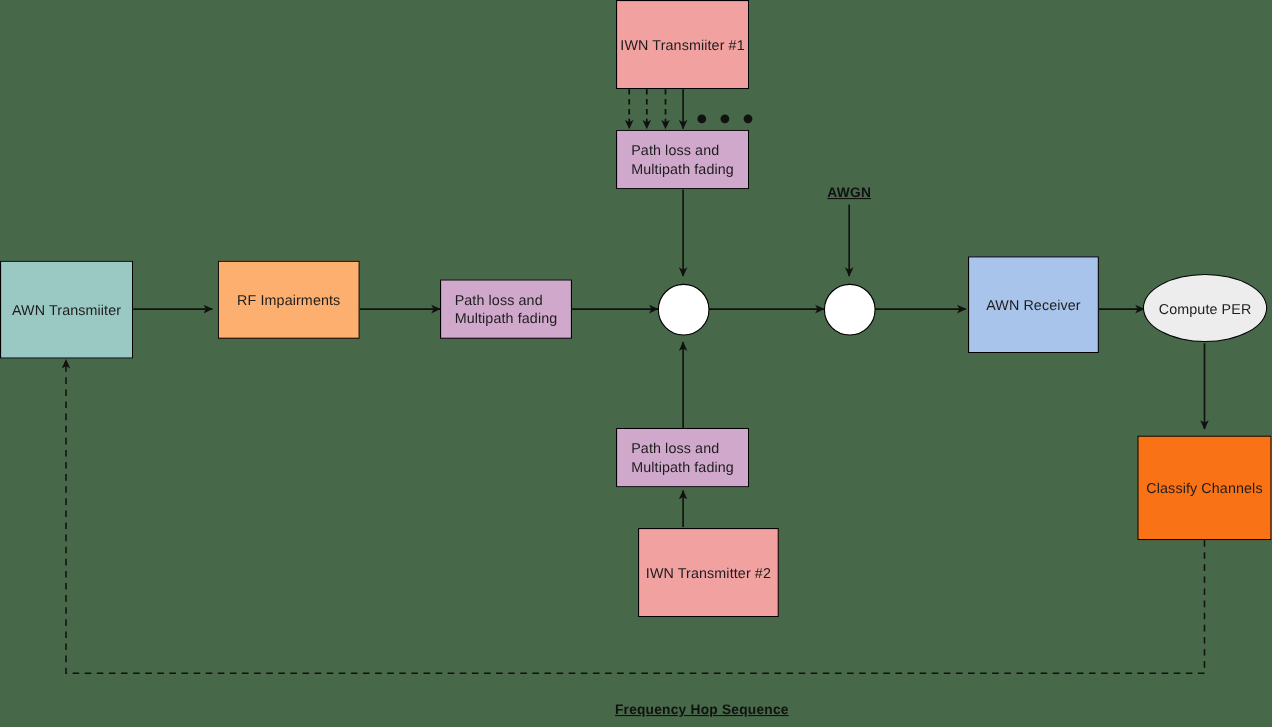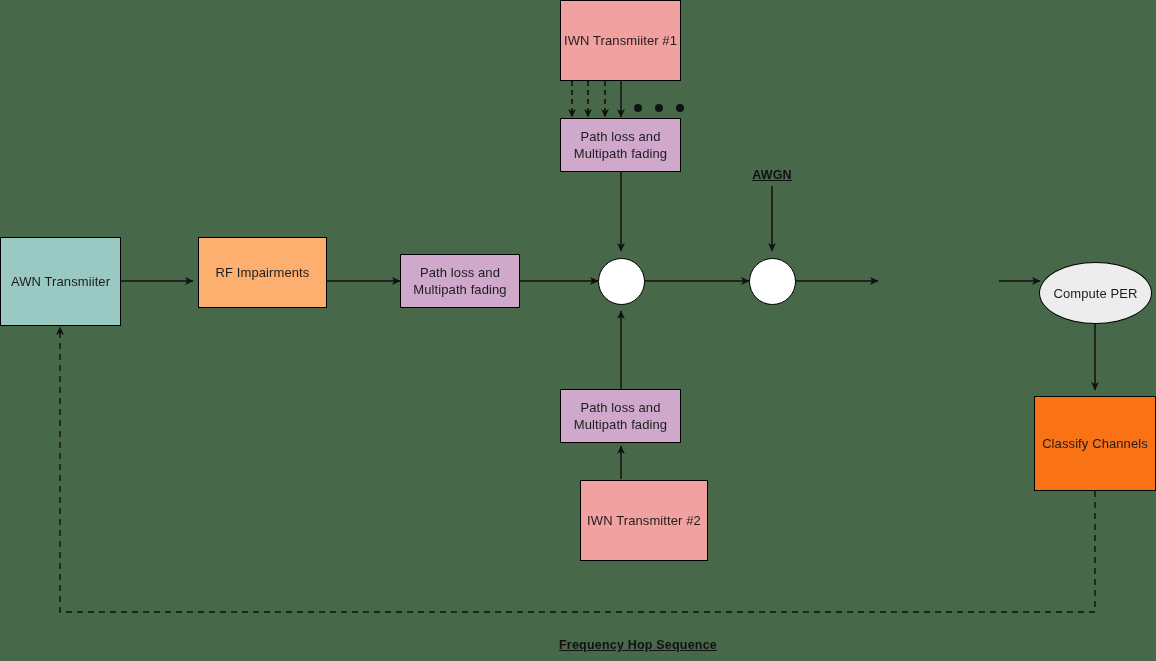--- a/index.html
+++ b/index.html
@@ -23,21 +23,21 @@
     height: 661px;
     pointer-events: none;
   }
   .node {
     position: absolute;
     box-sizing: border-box;
     border: 1.4px solid #000000;
     display: flex;
     align-items: center;
     justify-content: center;
-    text-align: center;
+    text-align: left;
     color: #1d1d1d;
     font-size: 13px;
     line-height: 17px;
     letter-spacing: 0.1px;
     white-space: pre-line;
   }
   .node.ellipse {
     border-radius: 50%;
   }
   .sum {
@@ -166,22 +166,25 @@
   <div class="node" style="left:560px; top:480px; width:128px; height:81px; background:#F2A1A1;margin-left:20px;">
     <span>IWN Transmitter #2</span>
   </div>
 
   <div class="sum" style="left:598px; top:258px;"></div>
 
   <div class="sum" style="left:749px; top:258px;"></div>
 
   <div class="label center" style="left:772px; top:168px;">AWGN</div>
 
+  <div class="node" style="left:880px; top:233px; width:119px; height:88px; background:#A8C4EB;">
+    <span>AWN Receiver</span>
+  </div>
 
-  <div class="node ellipse" style="left:1039px; top:262px; width:113px; height:62px; background:#EDEDED;">
+  <div class="node ellipse" style="left:1039px; top:249px; width:113px; height:62px; background:#EDEDED;">
     <span>Compute PER</span>
   </div>
 
   <div class="node" style="left:1034px; top:396px; width:122px; height:95px; background:#f97316;">
     <span>Classify Channels</span>
   </div>
 
   <div class="label center" style="left:638px; top:638px;">Frequency Hop Sequence</div>
 
 </div>

